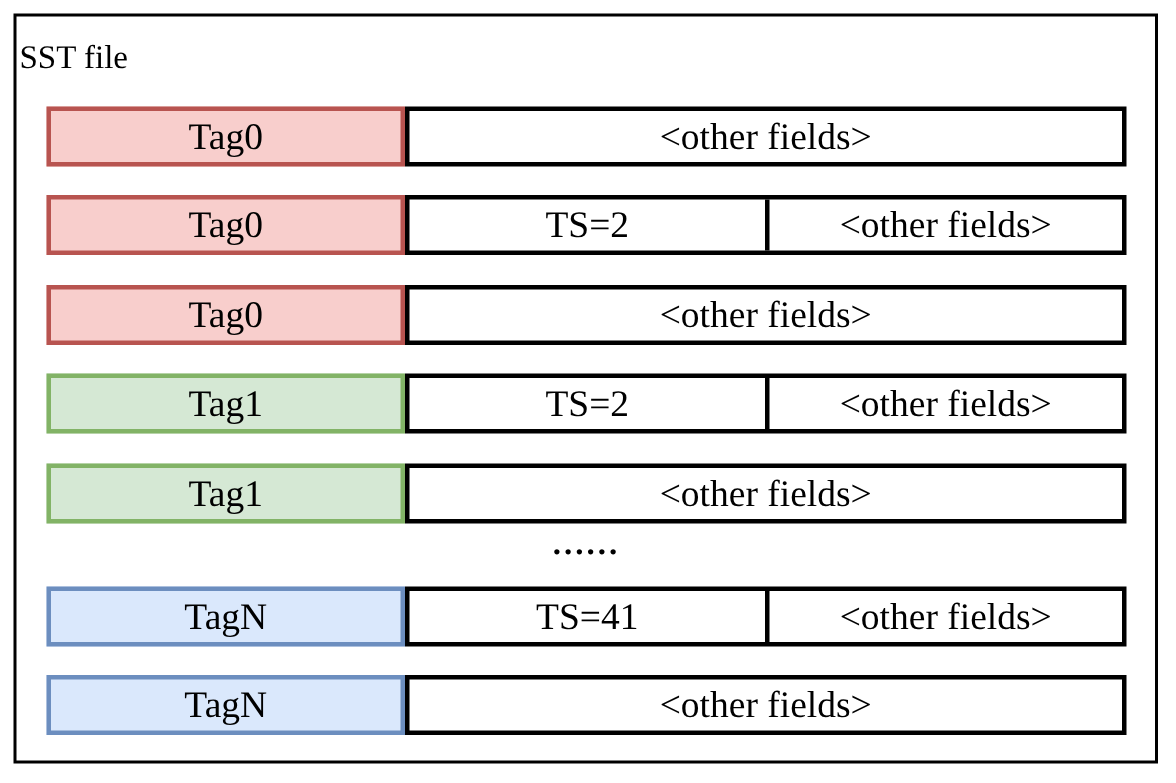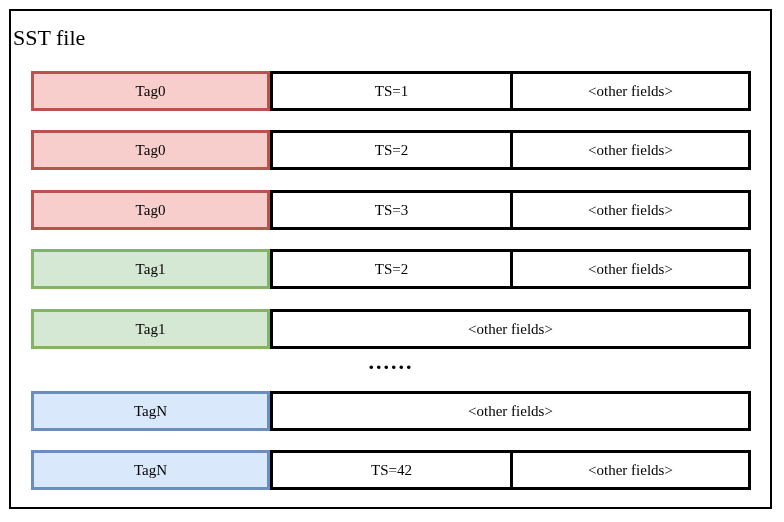--- a/index.html
+++ b/index.html
@@ -38,21 +38,21 @@
   .row-3 { top: 179px; }
   .row-4 { top: 238px; }
   .row-5 { top: 298px; }
   .row-6 { top: 380px; }
   .row-7 { top: 439px; }
 
   .cell {
     display: flex;
     align-items: center;
     justify-content: center;
-    font-size: 15px;
+    font-size: 25px;
     line-height: 21px;
     height: 100%;
   }
   .tag-cell {
     width: 239px;
     flex: 0 0 239px;
     border: 3px solid #000;
     background: #fff;
   }
   .tag-cell[data-color="red"]   { background: var(--red-fill);   border-color: var(--red-stroke); }
@@ -86,37 +86,35 @@
 </head>
 <body>
 
 <div class="canvas">
   <div class="outer-box">
     <div class="file-title">SST file</div>
 
     <div class="row row-1">
       <div class="cell tag-cell" data-color="red">Tag0</div>
       <div class="fields-box">
-        <div class="cell ts-cell">TS=1</div>
         <div class="cell other-cell">&lt;other fields&gt;</div>
       </div>
     </div>
 
     <div class="row row-2">
       <div class="cell tag-cell" data-color="red">Tag0</div>
       <div class="fields-box">
         <div class="cell ts-cell">TS=2</div>
         <div class="cell other-cell">&lt;other fields&gt;</div>
       </div>
     </div>
 
     <div class="row row-3">
       <div class="cell tag-cell" data-color="red">Tag0</div>
       <div class="fields-box">
-        <div class="cell ts-cell">TS=3</div>
         <div class="cell other-cell">&lt;other fields&gt;</div>
       </div>
     </div>
 
     <div class="row row-4">
       <div class="cell tag-cell" data-color="green">Tag1</div>
       <div class="fields-box">
         <div class="cell ts-cell">TS=2</div>
         <div class="cell other-cell">&lt;other fields&gt;</div>
       </div>
@@ -127,25 +125,25 @@
       <div class="fields-box">
         <div class="cell other-cell">&lt;other fields&gt;</div>
       </div>
     </div>
 
     <div class="separator">......</div>
 
     <div class="row row-6">
       <div class="cell tag-cell" data-color="blue">TagN</div>
       <div class="fields-box">
+        <div class="cell ts-cell">TS=41</div>
         <div class="cell other-cell">&lt;other fields&gt;</div>
       </div>
     </div>
 
     <div class="row row-7">
       <div class="cell tag-cell" data-color="blue">TagN</div>
       <div class="fields-box">
-        <div class="cell ts-cell">TS=42</div>
         <div class="cell other-cell">&lt;other fields&gt;</div>
       </div>
     </div>
   </div>
 </div>
 
 </body></html>

